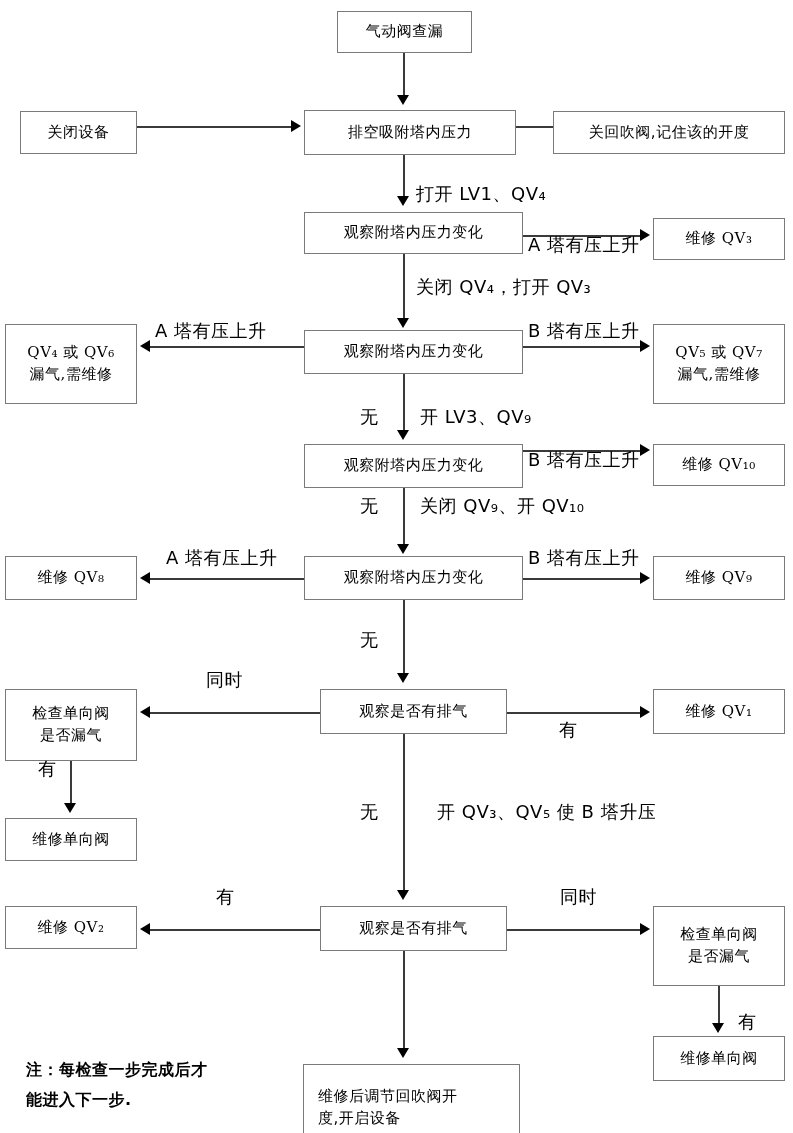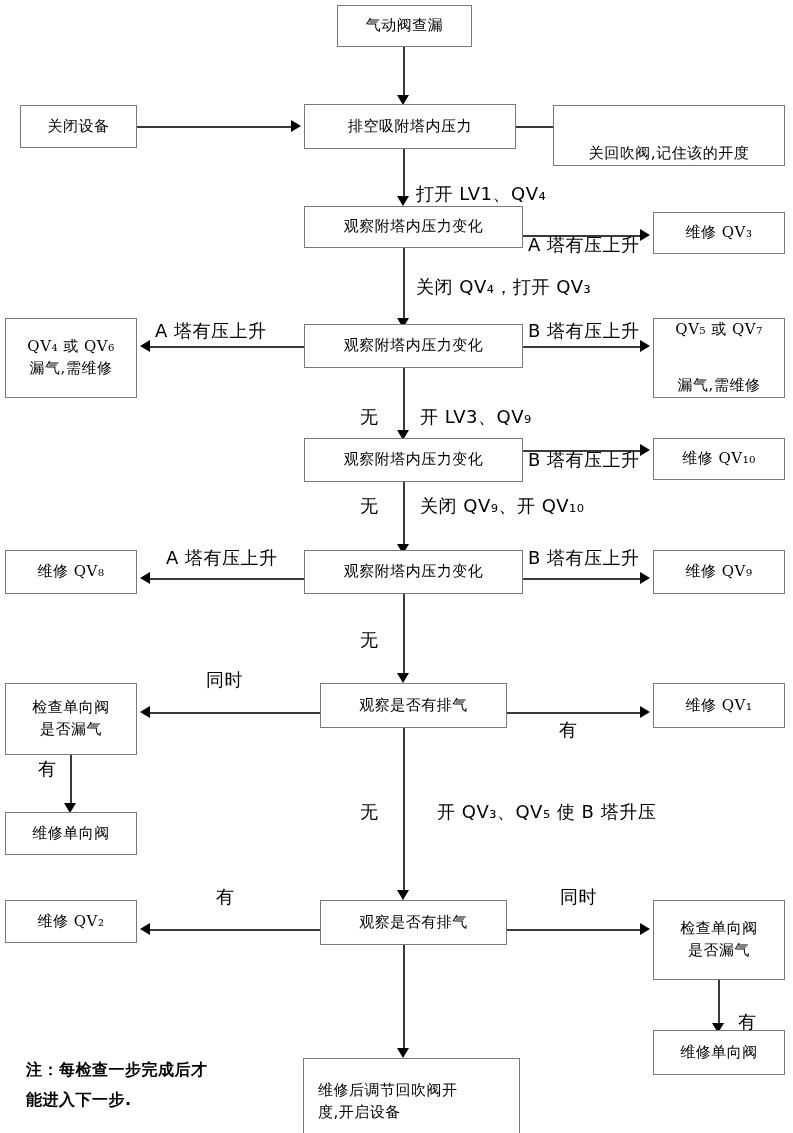--- a/index.html
+++ b/index.html
@@ -24,20 +24,21 @@
     display: flex;
     flex-direction: column;
     align-items: center;
     justify-content: center;
     text-align: center;
     color: #000000;
     font-size: 15px;
     line-height: 1.45;
     letter-spacing: 0.5px;
     z-index: 5;
+    margin-top: 6px;
   }
   .box .ln { display: block; white-space: nowrap; }
   .box.serif { font-family: "DejaVu Serif", "Liberation Serif", serif; }
   .lbl {
     position: absolute;
     color: #000000;
     font-size: 18px;
     white-space: nowrap;
     letter-spacing: 0.5px;
     z-index: 6;
@@ -144,42 +145,42 @@
   </div>
 
   <div class="box" style="left:304px; top:104px; width:212px; height:45px;">
     <span class="ln">排空吸附塔内压力</span>
   </div>
 
   <div class="box" style="left:20px; top:105px; width:117px; height:43px;">
     <span class="ln">关闭设备</span>
   </div>
 
-  <div class="box" style="left:553px; top:105px; width:232px; height:61px;justify-content:flex-end;">
+  <div class="box" style="left:553px; top:105px; width:232px; height:43px;">
     <span class="ln">关回吹阀,记住该的开度</span>
   </div>
 
   <div class="box" style="left:304px; top:206px; width:219px; height:42px;">
     <span class="ln">观察附塔内压力变化</span>
   </div>
 
   <div class="box serif" style="left:653px; top:212px; width:132px; height:42px;">
     <span class="ln">维修 QV₃</span>
   </div>
 
   <div class="box" style="left:304px; top:324px; width:219px; height:44px;">
     <span class="ln">观察附塔内压力变化</span>
   </div>
 
   <div class="box serif" style="left:5px; top:318px; width:132px; height:80px;">
     <span class="ln">QV₄ 或 QV₆</span>
     <span class="ln">漏气,需维修</span>
   </div>
 
-  <div class="box serif" style="left:653px; top:318px; width:132px; height:80px;justify-content:space-between;">
+  <div class="box serif" style="left:653px; top:318px; width:132px; height:80px;">
     <span class="ln">QV₅ 或 QV₇</span>
     <span class="ln">漏气,需维修</span>
   </div>
 
   <div class="box" style="left:304px; top:438px; width:219px; height:44px;">
     <span class="ln">观察附塔内压力变化</span>
   </div>
 
   <div class="box serif" style="left:653px; top:438px; width:132px; height:42px;">
     <span class="ln">维修 QV₁₀</span>

